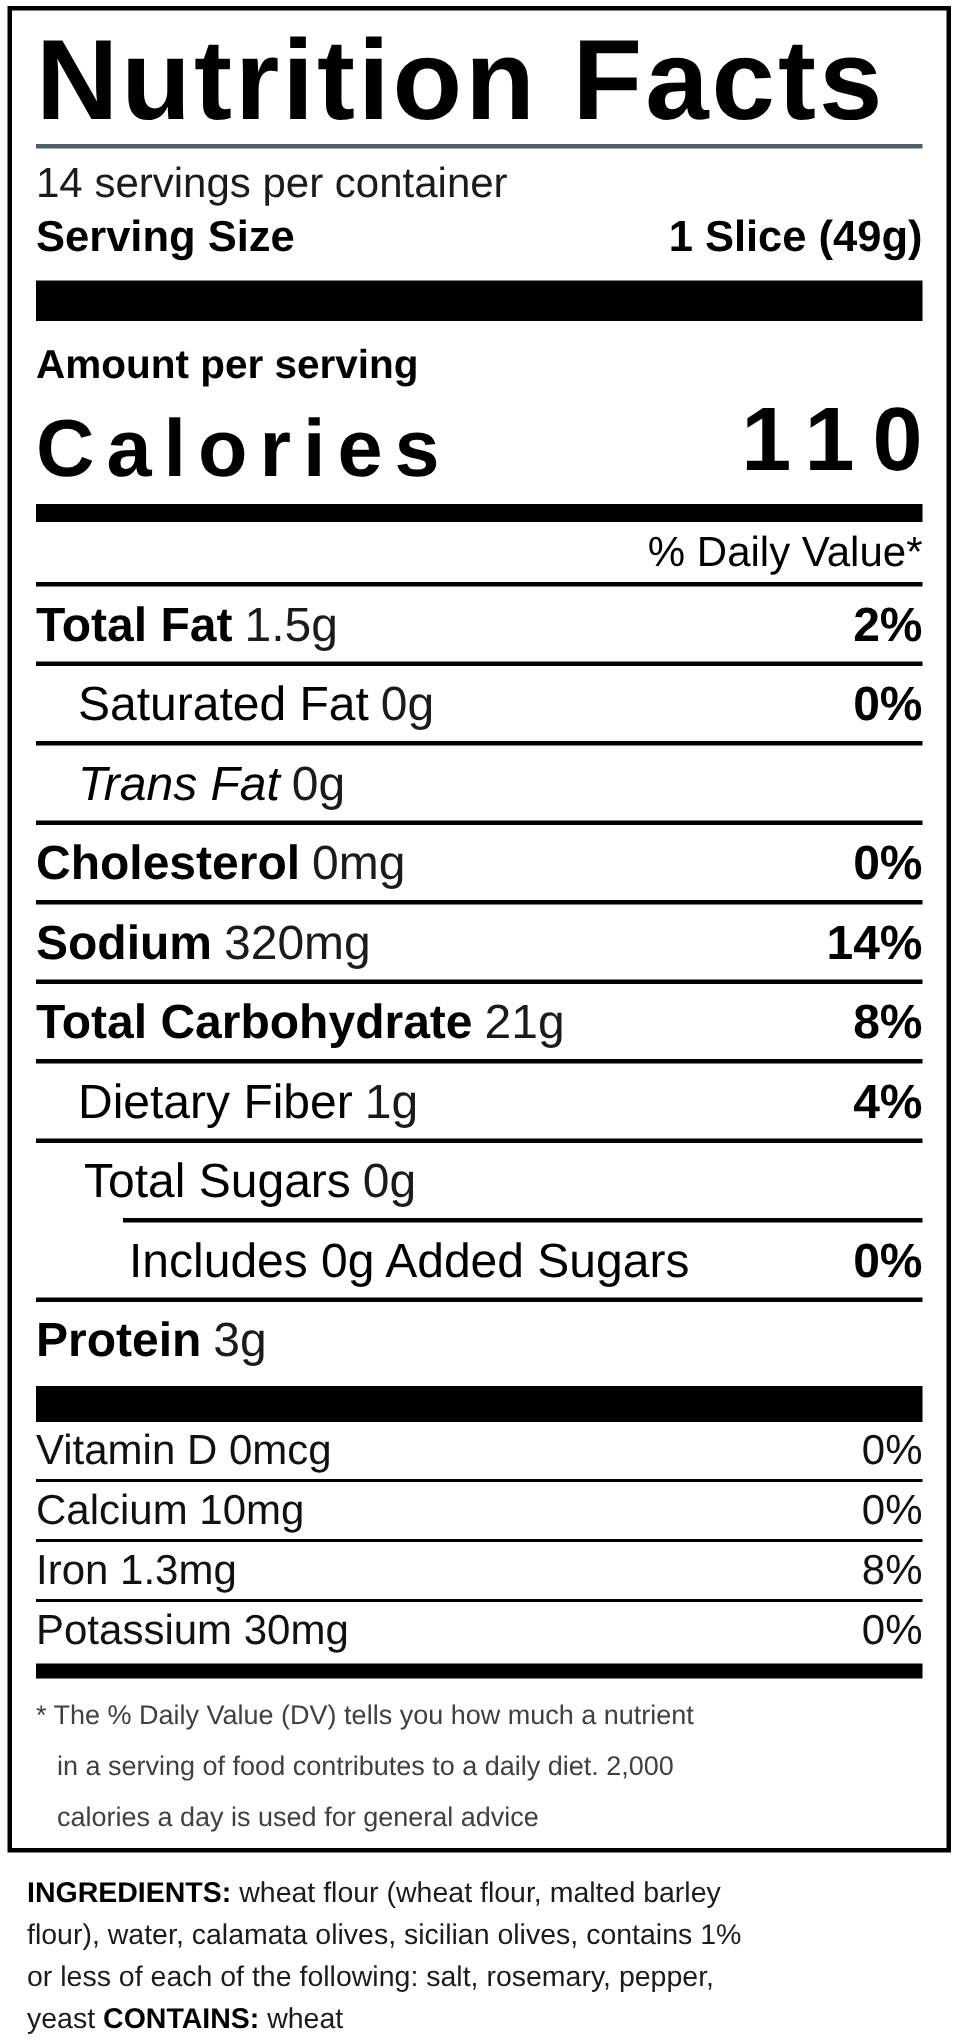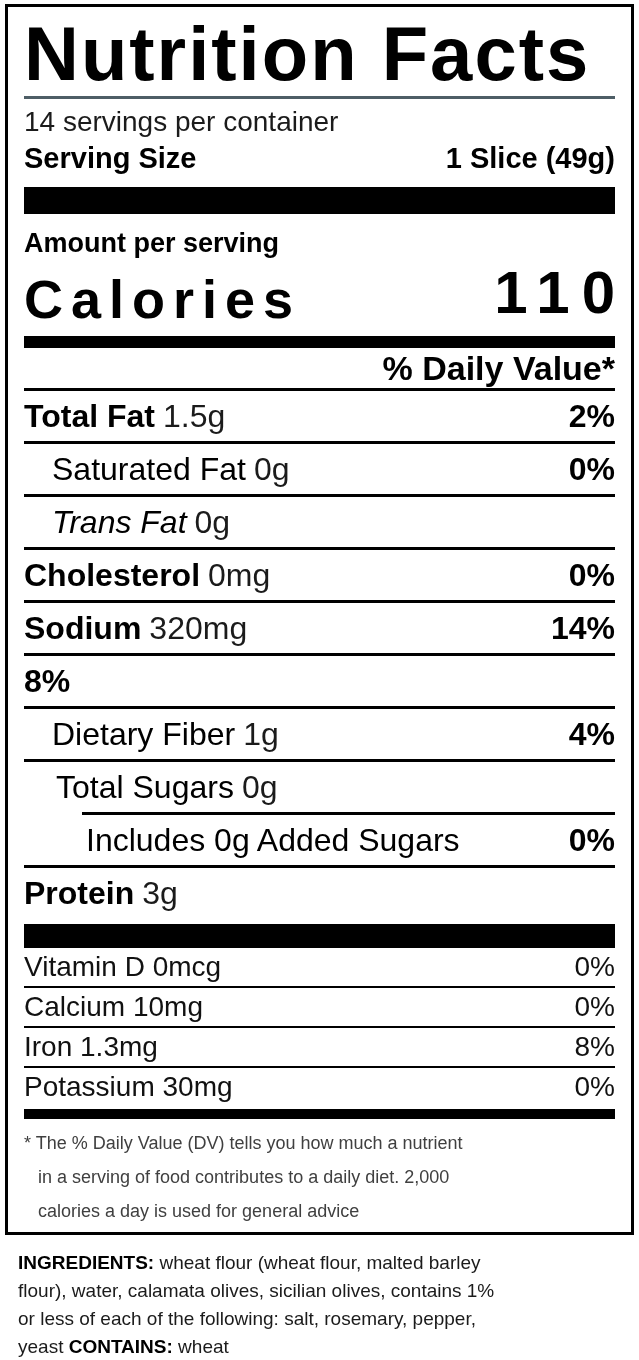--- a/index.html
+++ b/index.html
@@ -72,22 +72,22 @@
   }
   .calories-value {
     font-size: 60px;
     font-weight: bold;
     line-height: 72px;
     letter-spacing: 12px;
     margin-right: -12px;
   }
   .dv-header {
     text-align: right;
-    font-size: 34px;
-    font-weight: bold;
+    font-size: 28px;
+    font-weight: normal;
     line-height: 26px;
     padding: 7px 0 7px 0;
     border-bottom: 3px solid #000;
   }
   .nrow {
     display: flex;
     justify-content: space-between;
     align-items: baseline;
     font-size: 32px;
     line-height: 30px;
@@ -177,20 +177,21 @@
     <span class="name"><span class="lbl">Cholesterol</span><span class="amt">0mg</span></span>
     <span class="dv">0%</span>
   </div>
 
   <div class="nrow bold-label">
     <span class="name"><span class="lbl">Sodium</span><span class="amt">320mg</span></span>
     <span class="dv">14%</span>
   </div>
 
   <div class="nrow bold-label">
+    <span class="name"><span class="lbl">Total Carbohydrate</span><span class="amt">21g</span></span>
     <span class="dv">8%</span>
   </div>
 
   <div class="nrow ind1">
     <span class="name"><span class="lbl">Dietary Fiber</span><span class="amt">1g</span></span>
     <span class="dv">4%</span>
   </div>
 
   <div class="nrow ind1b">
     <span class="name"><span class="lbl">Total Sugars</span><span class="amt">0g</span></span>

